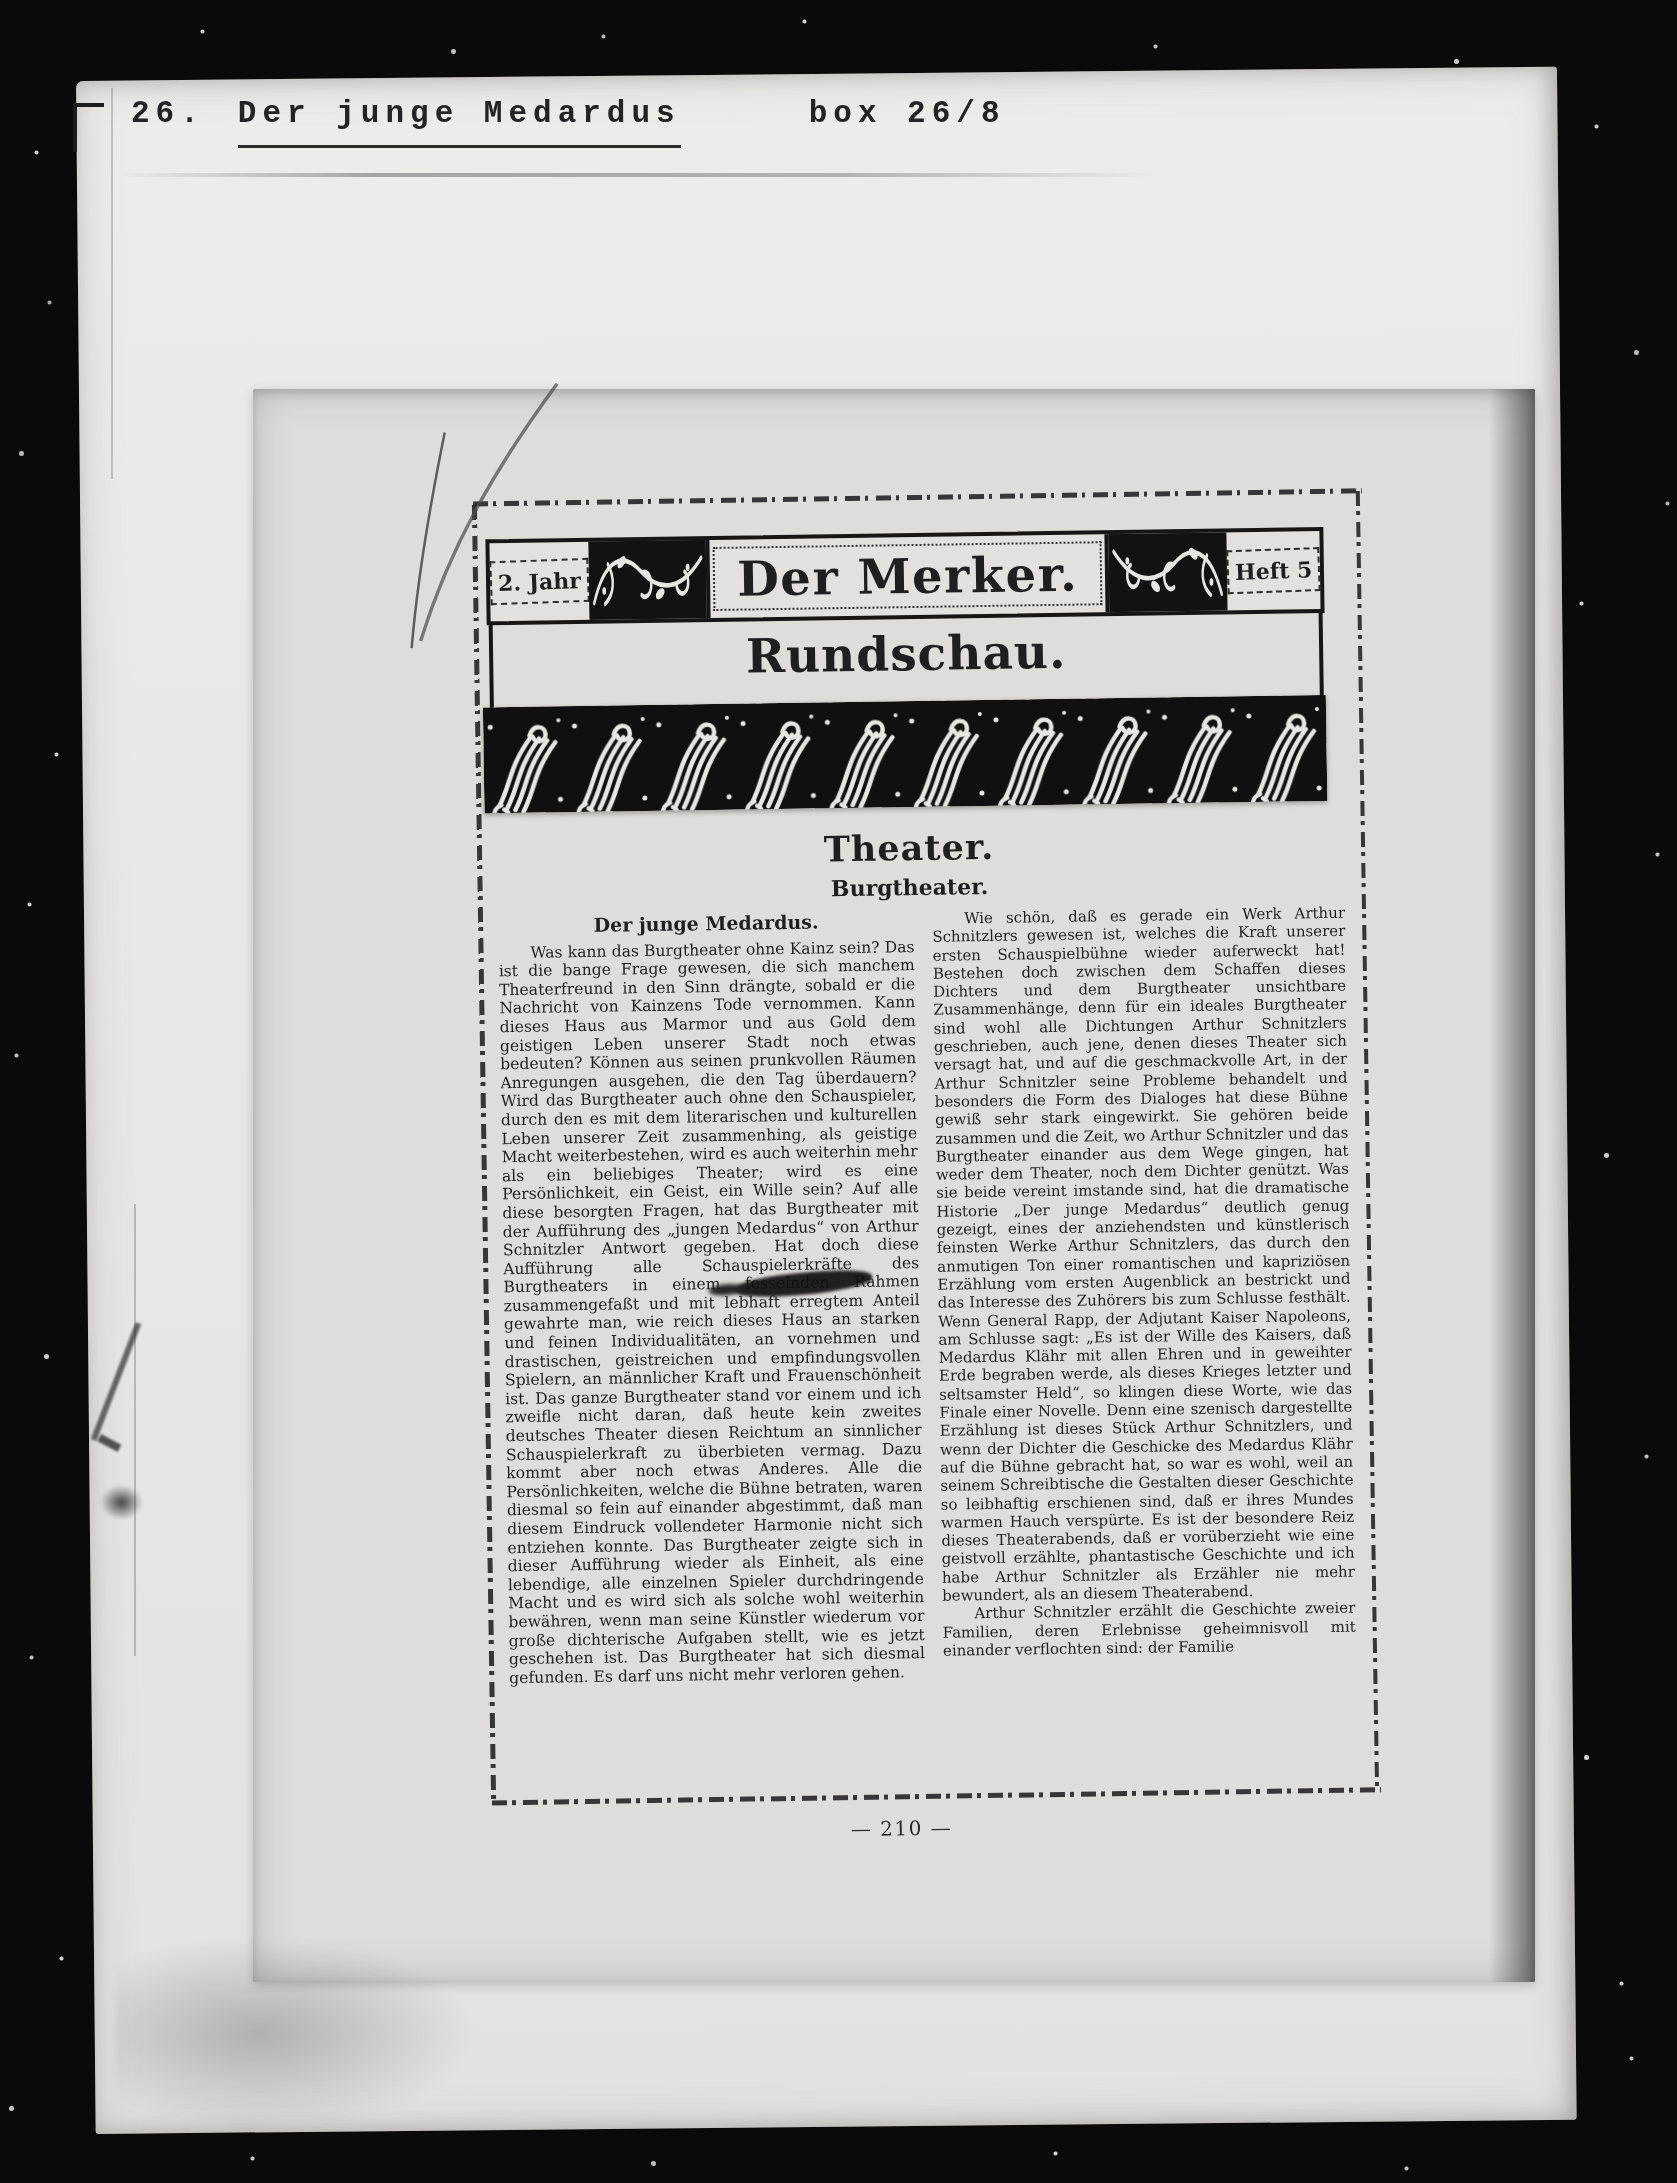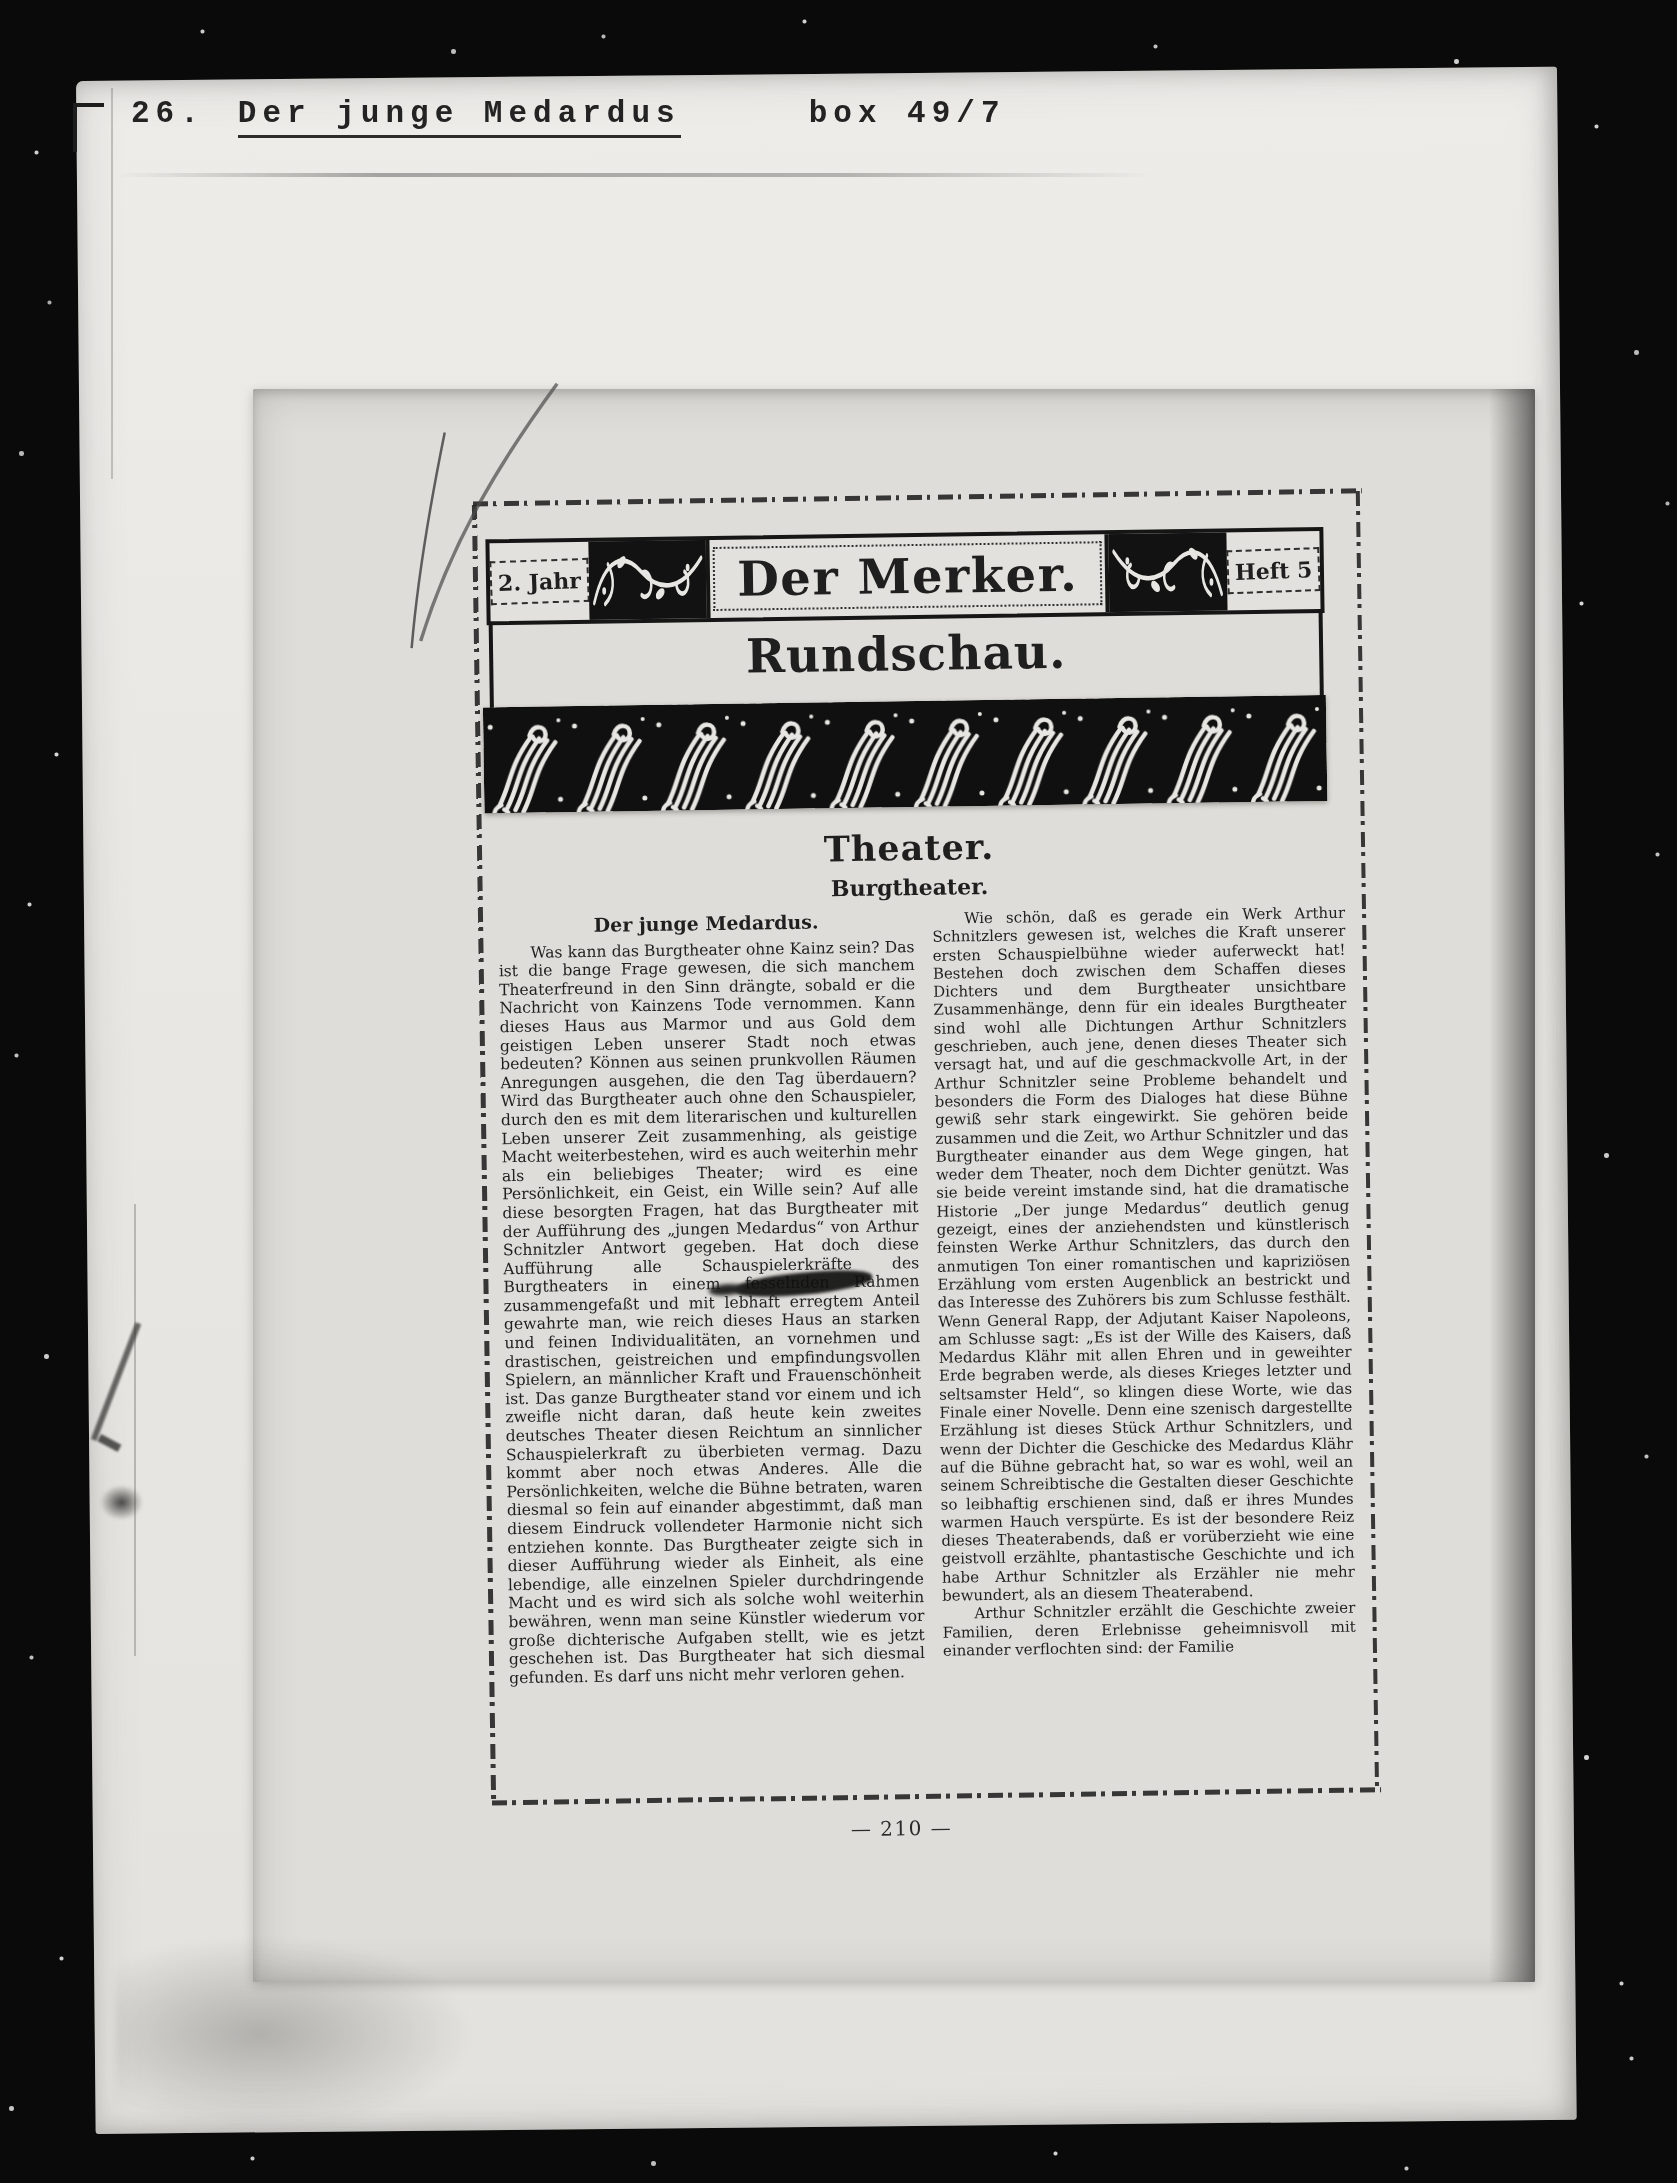--- a/index.html
+++ b/index.html
@@ -33,21 +33,21 @@
     box-shadow:inset 0 0 40px rgba(95,95,92,.30), inset 0 4px 9px rgba(70,70,68,.25),
                0 3px 11px rgba(0,0,0,.18);}
   .page::after{content:"";position:absolute;right:0;top:0;width:46px;height:100%;
     background:linear-gradient(90deg,rgba(25,25,24,0),rgba(25,25,24,.55));border-radius:0 1.5px 1.5px 0;}
 
   
   .typed-header{position:absolute;left:131px;top:96px;display:flex;align-items:flex-start;z-index:5;
     font-family:"Liberation Mono","DejaVu Sans Mono",monospace;font-weight:700;
     font-size:31px;letter-spacing:6px;color:#232323;white-space:nowrap;}
   .typed-num{margin-right:33px;}
-  .typed-title{border-bottom:3.5px solid #2c2c2c;padding-bottom:4px;}
+  .typed-title{border-bottom:3.5px solid #2c2c2c;padding-bottom:14px;}
   .typed-box{margin-left:128px;}
 
   .corner-mark{position:absolute;left:73px;top:103px;width:27px;height:45px;z-index:5;
     border-left:4.5px solid #1d1d1d;border-top:4.5px solid #1d1d1d;}
 
   .faint-line{position:absolute;left:118px;top:173px;width:1033px;height:3.5px;z-index:5;
     background:linear-gradient(90deg,rgba(130,130,128,0) 0%,rgba(105,105,103,.55) 25%,
                rgba(120,120,118,.5) 70%,rgba(130,130,128,0) 100%);filter:blur(0.5px);}
 
   .crease-top{position:absolute;left:111px;top:88px;width:1.5px;height:391px;z-index:5;
@@ -133,21 +133,21 @@
 
   <div class="sheet"></div>
   <div class="page"></div>
   <div class="shade-bl"></div>
 
   <div class="corner-mark"></div>
 
   <div class="typed-header">
     <span class="typed-num">26.</span>
     <span class="typed-title">Der junge Medardus</span>
-    <span class="typed-box">box 49/7</span>
+    <span class="typed-box">box 26/8</span>
   </div>
 
   <div class="faint-line"></div>
   <div class="crease-top"></div>
   <div class="crease-left"></div>
   <div class="tear1"></div>
   <div class="tear2"></div>
   <div class="tear3"></div>
 
   <div class="clipping">

